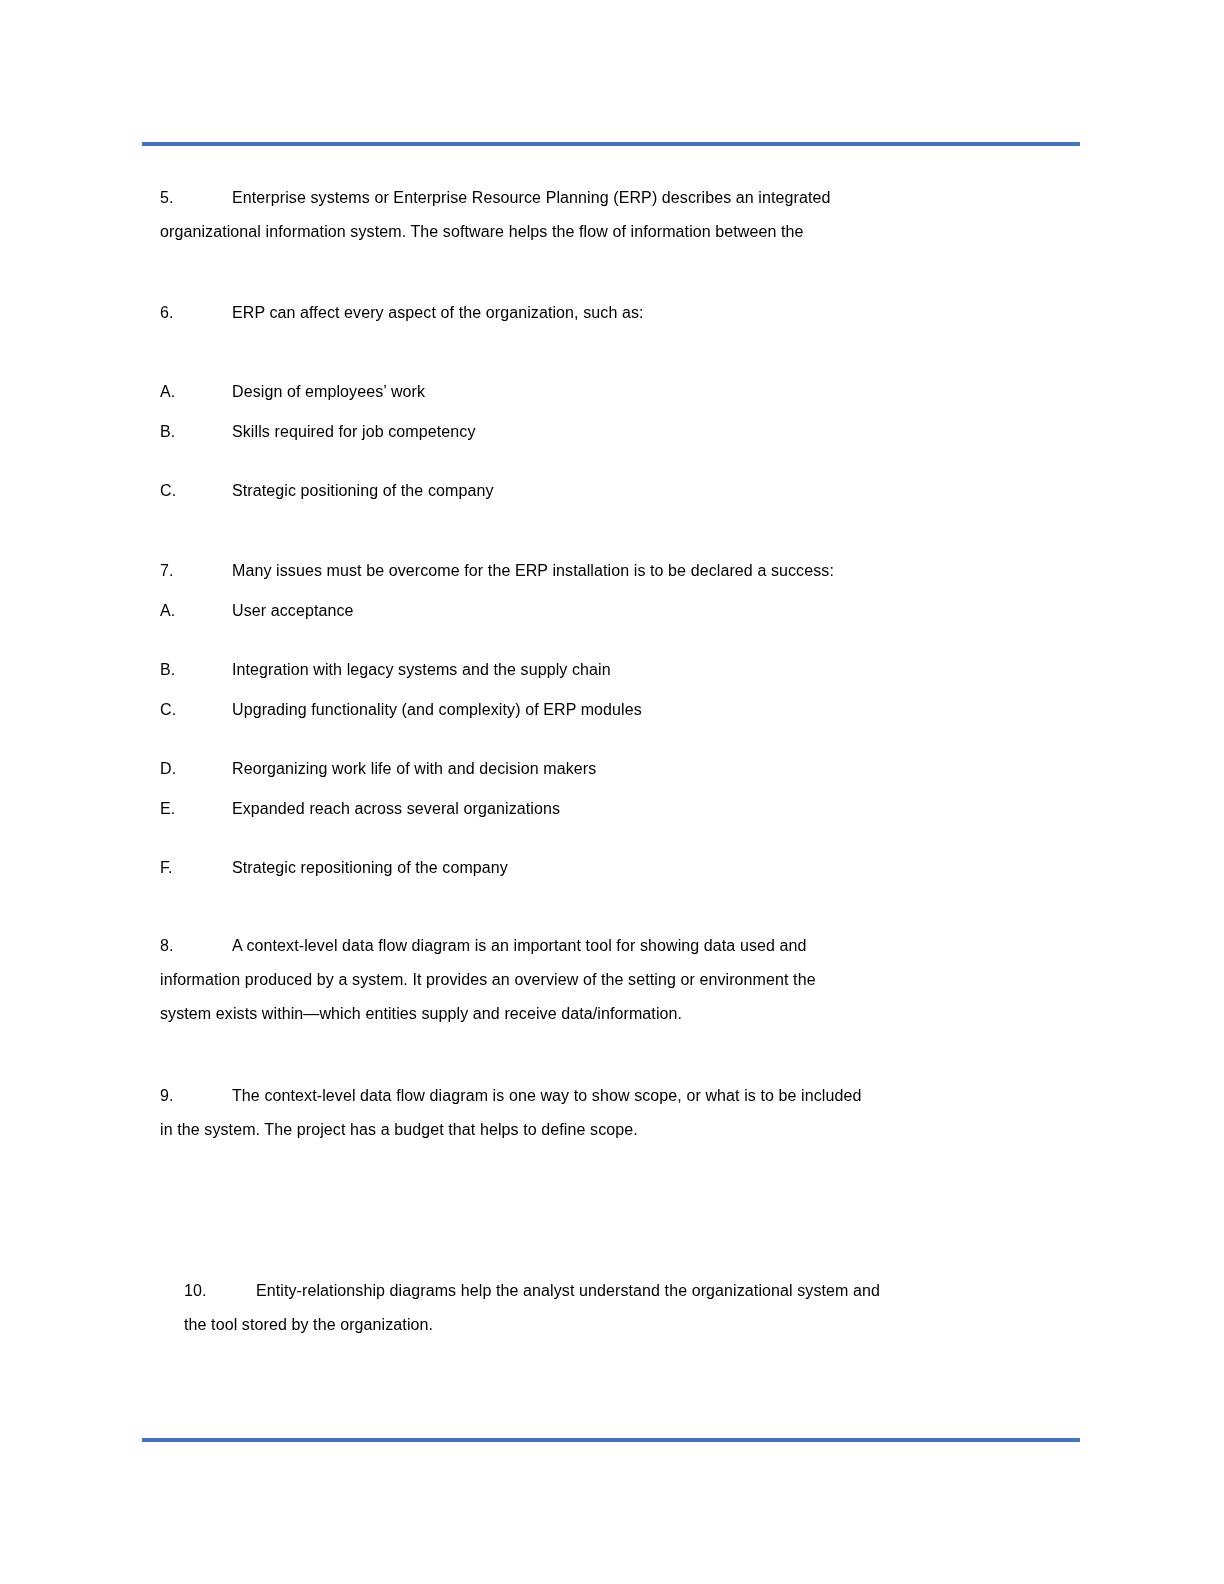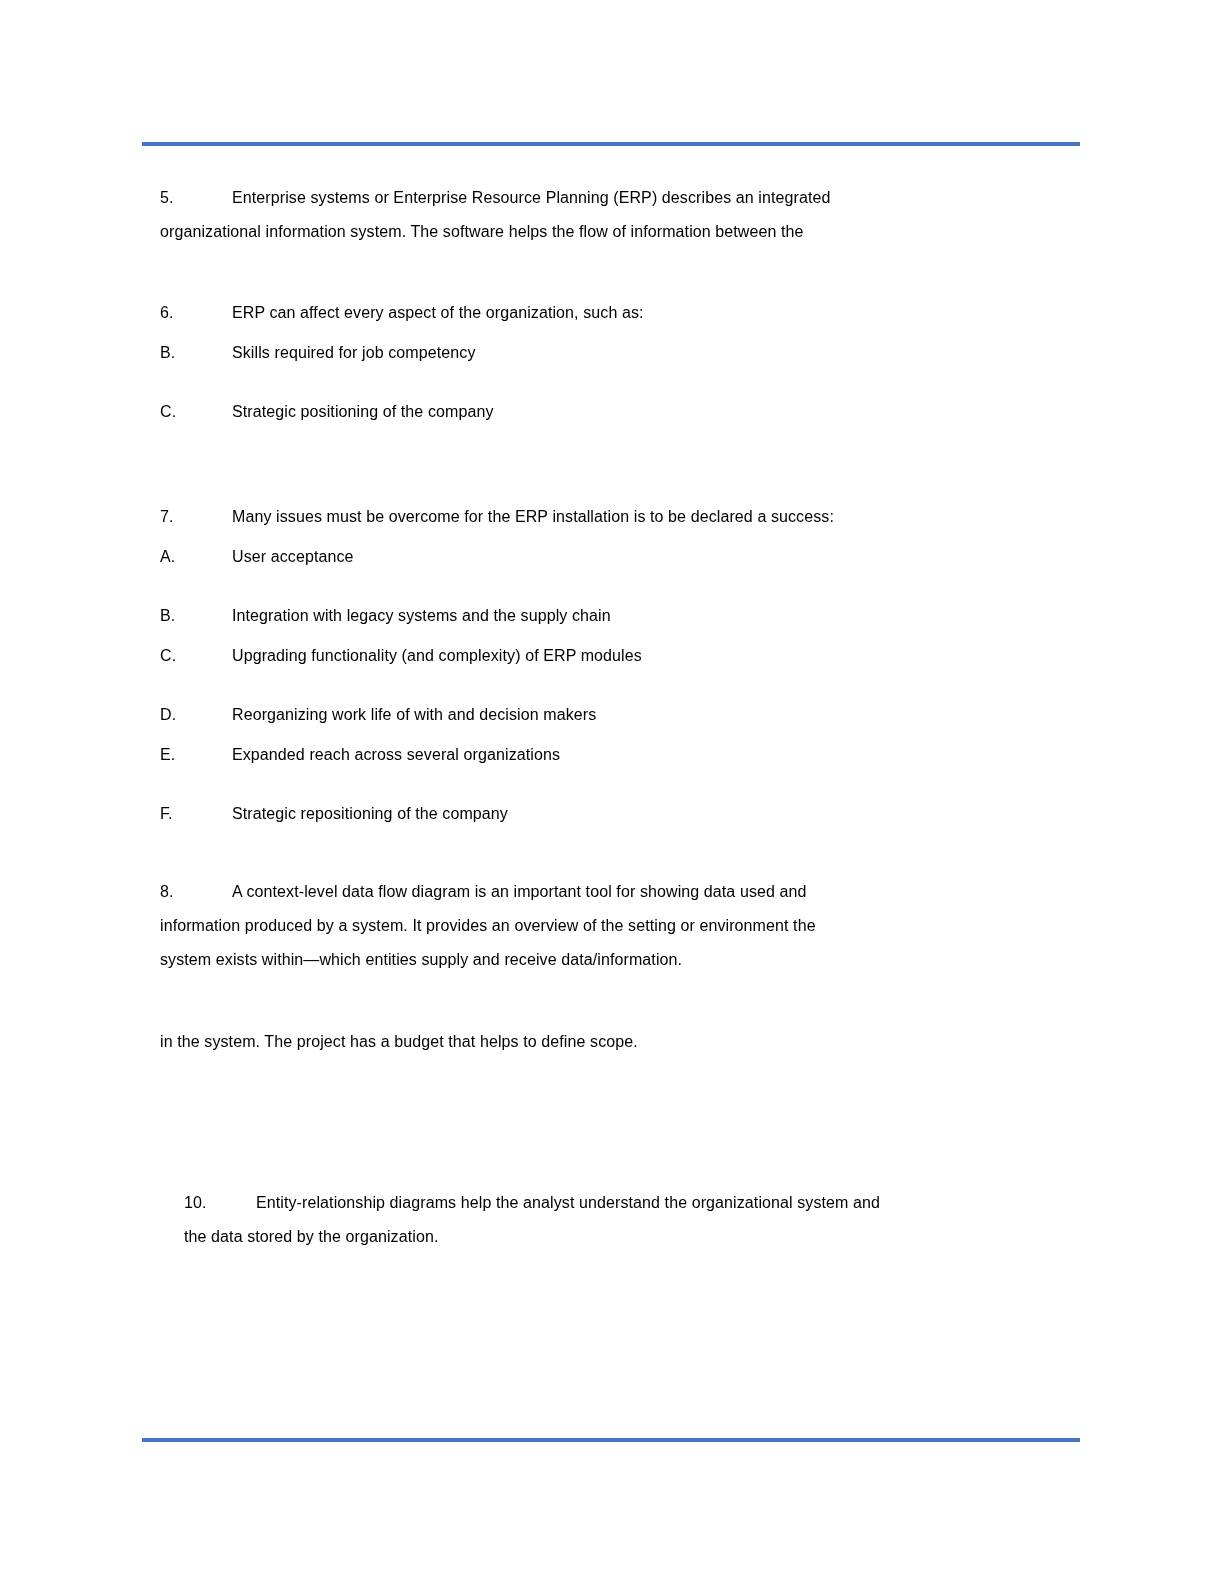--- a/index.html
+++ b/index.html
@@ -32,41 +32,44 @@
   }
   .para { margin: 0; }
   .line { white-space: nowrap; }
   .marker { display: inline-block; width: 72px; }
   
   .mt-p5  { margin-top: 181px; }
   .mt-p6  { margin-top: 47px; }
   .mt-a6  { margin-top: 45px; }
   .mt-sm6 { margin-top: 6px; }
   .mt-sm7 { margin-top: 25px; }
-  .mt-p7  { margin-top: 71px; }
+  .mt-p7  { margin-top: 46px; }
   .mt-p8  { margin-top: 44px; }
   .mt-p9  { margin-top: 48px; }
   .mt-p10 { margin-top: 127px; margin-left: 24px; }
 </style>
 </head>
 <body>
 
 <div class="rule rule-top"></div>
 
 <div class="textcol">
 
   <div class="para mt-p5">
     <div class="line"><span class="marker">5.</span><span>Enterprise systems or Enterprise Resource Planning (ERP) describes an integrated</span></div>
     <div class="line">organizational information system. The software helps the flow of information between the</div>
   </div>
 
   <div class="para mt-p6">
     <div class="line"><span class="marker">6.</span><span>ERP can affect every aspect of the organization, such as:</span></div>
   </div>
 
+  <div class="para mt-a6">
+    <div class="line"><span class="marker">A.</span><span>Design of employees’ work</span></div>
+  </div>
   <div class="para mt-sm6">
     <div class="line"><span class="marker">B.</span><span>Skills required for job competency</span></div>
   </div>
   <div class="para mt-sm7">
     <div class="line"><span class="marker">C.</span><span>Strategic positioning of the company</span></div>
   </div>
 
   <div class="para mt-p7">
     <div class="line"><span class="marker">7.</span><span>Many issues must be overcome for the ERP installation is to be declared a success:</span></div>
   </div>
@@ -90,23 +93,24 @@
     <div class="line"><span class="marker">F.</span><span>Strategic repositioning of the company</span></div>
   </div>
 
   <div class="para mt-p8">
     <div class="line"><span class="marker">8.</span><span>A context-level data flow diagram is an important tool for showing data used and</span></div>
     <div class="line">information produced by a system. It provides an overview of the setting or environment the</div>
     <div class="line">system exists within—which entities supply and receive data/information.</div>
   </div>
 
   <div class="para mt-p9">
+    <div class="line"><span class="marker">9.</span><span>The context-level data flow diagram is one way to show scope, or what is to be included</span></div>
     <div class="line">in the system. The project has a budget that helps to define scope.</div>
   </div>
 
   <div class="para mt-p10">
     <div class="line"><span class="marker">10.</span><span>Entity-relationship diagrams help the analyst understand the organizational system and</span></div>
-    <div class="line">the data stored by the organization.</div>
+    <div class="line">the tool stored by the organization.</div>
   </div>
 
 </div>
 
 <div class="rule rule-bottom"></div>
 
 </body></html>

